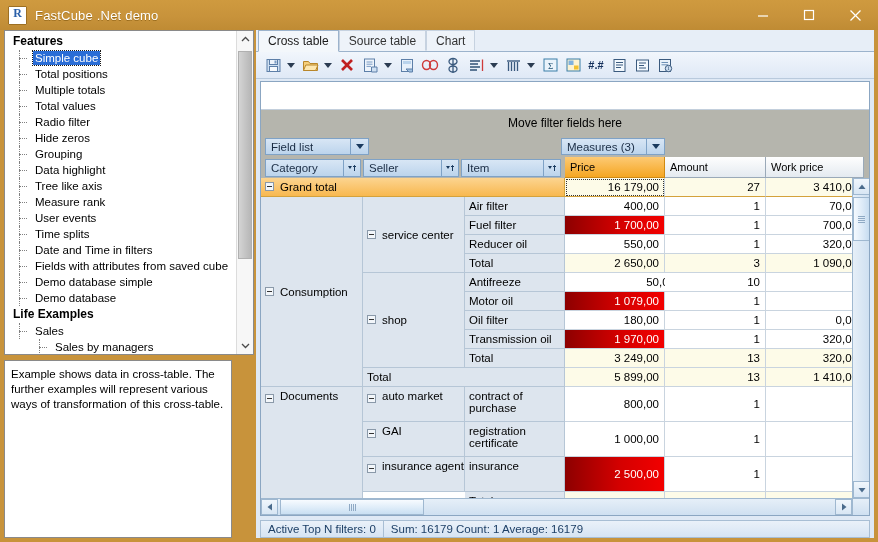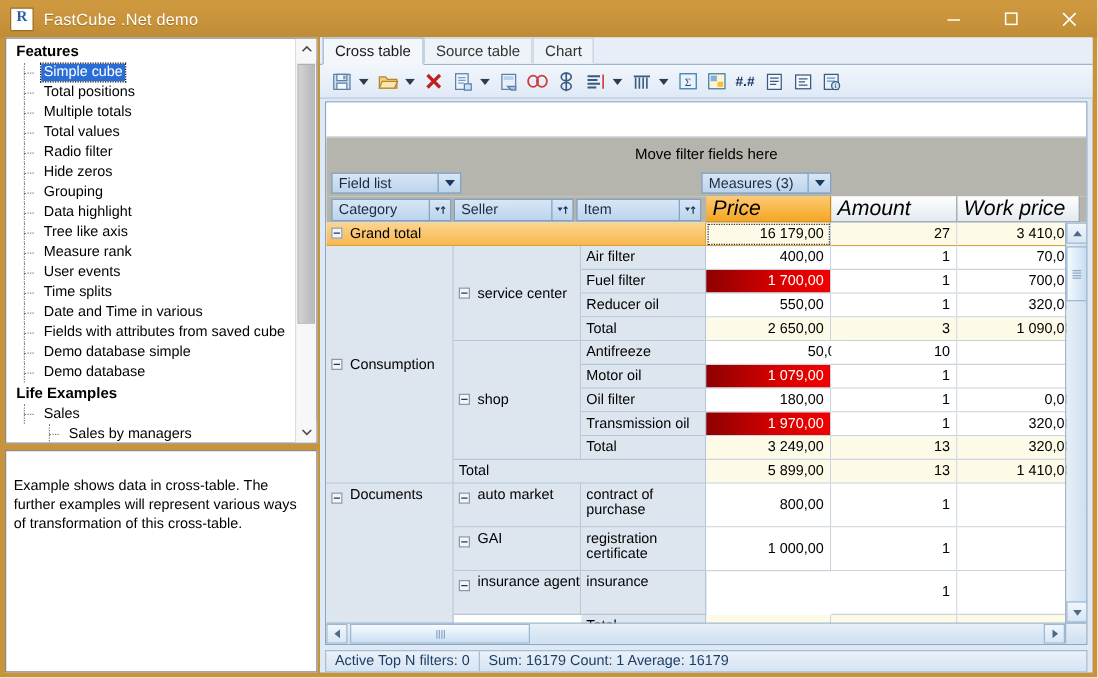--- a/index.html
+++ b/index.html
@@ -113,25 +113,25 @@
   .vsb .arrow.bottom { position: absolute; bottom: 0; left: 0; }
   .vsb .thumb {
     position: absolute; left: 1px; top: 20px;
     width: 14px; height: 208px;
     background: linear-gradient(to right, #d4d4d4, #c2c2c2 60%, #b7b7b7);
     border: 1px solid #b0b0b0;
     box-sizing: border-box;
   }
   .desc-box {
     position: absolute; left: 0; top: 330px;
-    width: 250px; height: 178px;
+    width: 228px; height: 178px;
     background: #ffffff;
     border: 1px solid #8a8a8a;
     box-sizing: border-box;
-    padding: 21px 6px;
+    padding: 6px 6px;
     font-size: 11.5px;
     line-height: 15px;
     color: #000;
   }
   
   .right-panel {
     position: absolute; left: 256px; top: 30px;
     width: 618px; height: 508px;
     background: #dfe9f5;
   }
@@ -247,23 +247,22 @@
   .axispill .pl-text { padding-left: 5px; flex: 1 1 auto; white-space: nowrap; overflow: hidden; }
   .axispill .pl-sep { width: 1px; align-self: stretch; background: #7fa2c6; }
   .axispill .pl-btn { width: 16px; display: flex; align-items: center; justify-content: center; align-self: stretch; }
   .measurehdr {
     position: absolute; top: 0; height: 21px;
     box-sizing: border-box;
     border-right: 1px solid #9aa9b8;
     border-bottom: 1px solid #9aa9b8;
     display: flex; align-items: center;
     padding-left: 5px;
-    font-size: 17px; color: #000;
+    font-size: 11px; color: #000;
     background: linear-gradient(to bottom, #fefefe, #e4eaf0);
-    font-style: italic;
   }
   .measurehdr.sel {
     background: linear-gradient(to bottom, #fdca74, #f5a623);
     border-color: #d08a12;
   }
   
   .gbody {
     position: absolute; left: 0; top: 96px; right: 0; bottom: 0;
     overflow: hidden;
   }
@@ -457,21 +456,21 @@
         <div class="tree-item">
           <span class="vline"></span><span class="dash"></span>
           <span class="lbl">User events</span>
         </div>
         <div class="tree-item">
           <span class="vline"></span><span class="dash"></span>
           <span class="lbl">Time splits</span>
         </div>
         <div class="tree-item">
           <span class="vline"></span><span class="dash"></span>
-          <span class="lbl">Date and Time in various</span>
+          <span class="lbl">Date and Time in filters</span>
         </div>
         <div class="tree-item">
           <span class="vline"></span><span class="dash"></span>
           <span class="lbl">Fields with attributes from saved cube</span>
         </div>
         <div class="tree-item">
           <span class="vline"></span><span class="dash"></span>
           <span class="lbl">Demo database simple</span>
         </div>
         <div class="tree-item">
@@ -841,20 +840,21 @@
         <div class="cell rowhdr" style="left:204px; top:244px; width:100px; height:35px; align-items:flex-start; padding-top:3px; line-height:12px; display:block; padding-left:4px;">registration certificate</div>
         <div class="cell val" style="left:304px; top:244px; width:100px; height:35px;">1 000,00</div>
         <div class="cell val" style="left:404px; top:244px; width:101px; height:35px;">1</div>
         <div class="cell val" style="left:505px; top:244px; width:98px; height:35px;"></div>
 
         <div class="cell rowhdr expandable" style="left:102px; top:279px; width:102px; height:35px; align-items:flex-start; padding-top:3px; line-height:12px; display:block; padding-left:19px;">
           <span class="exp" style="top:7px; margin-top:0;"></span>
           <span>insurance agent</span>
         </div>
         <div class="cell rowhdr" style="left:204px; top:279px; width:100px; height:35px; align-items:flex-start; padding-top:3px; line-height:12px; display:block; padding-left:4px;">insurance</div>
+        <div class="cell val hot" style="left:304px; top:279px; width:100px; height:35px;">2 500,00</div>
         <div class="cell val" style="left:404px; top:279px; width:101px; height:35px;">1</div>
         <div class="cell val" style="left:505px; top:279px; width:98px; height:35px;"></div>
 
         <div class="cell rowhdr total" style="left:204px; top:314px; width:100px; height:19px;">Total</div>
         <div class="cell val totalrow" style="left:304px; top:314px; width:100px; height:19px;"></div>
         <div class="cell val totalrow" style="left:404px; top:314px; width:101px; height:19px;"></div>
         <div class="cell val totalrow" style="left:505px; top:314px; width:98px; height:19px;"></div>
       </div>
 
       <div class="gvsb">

